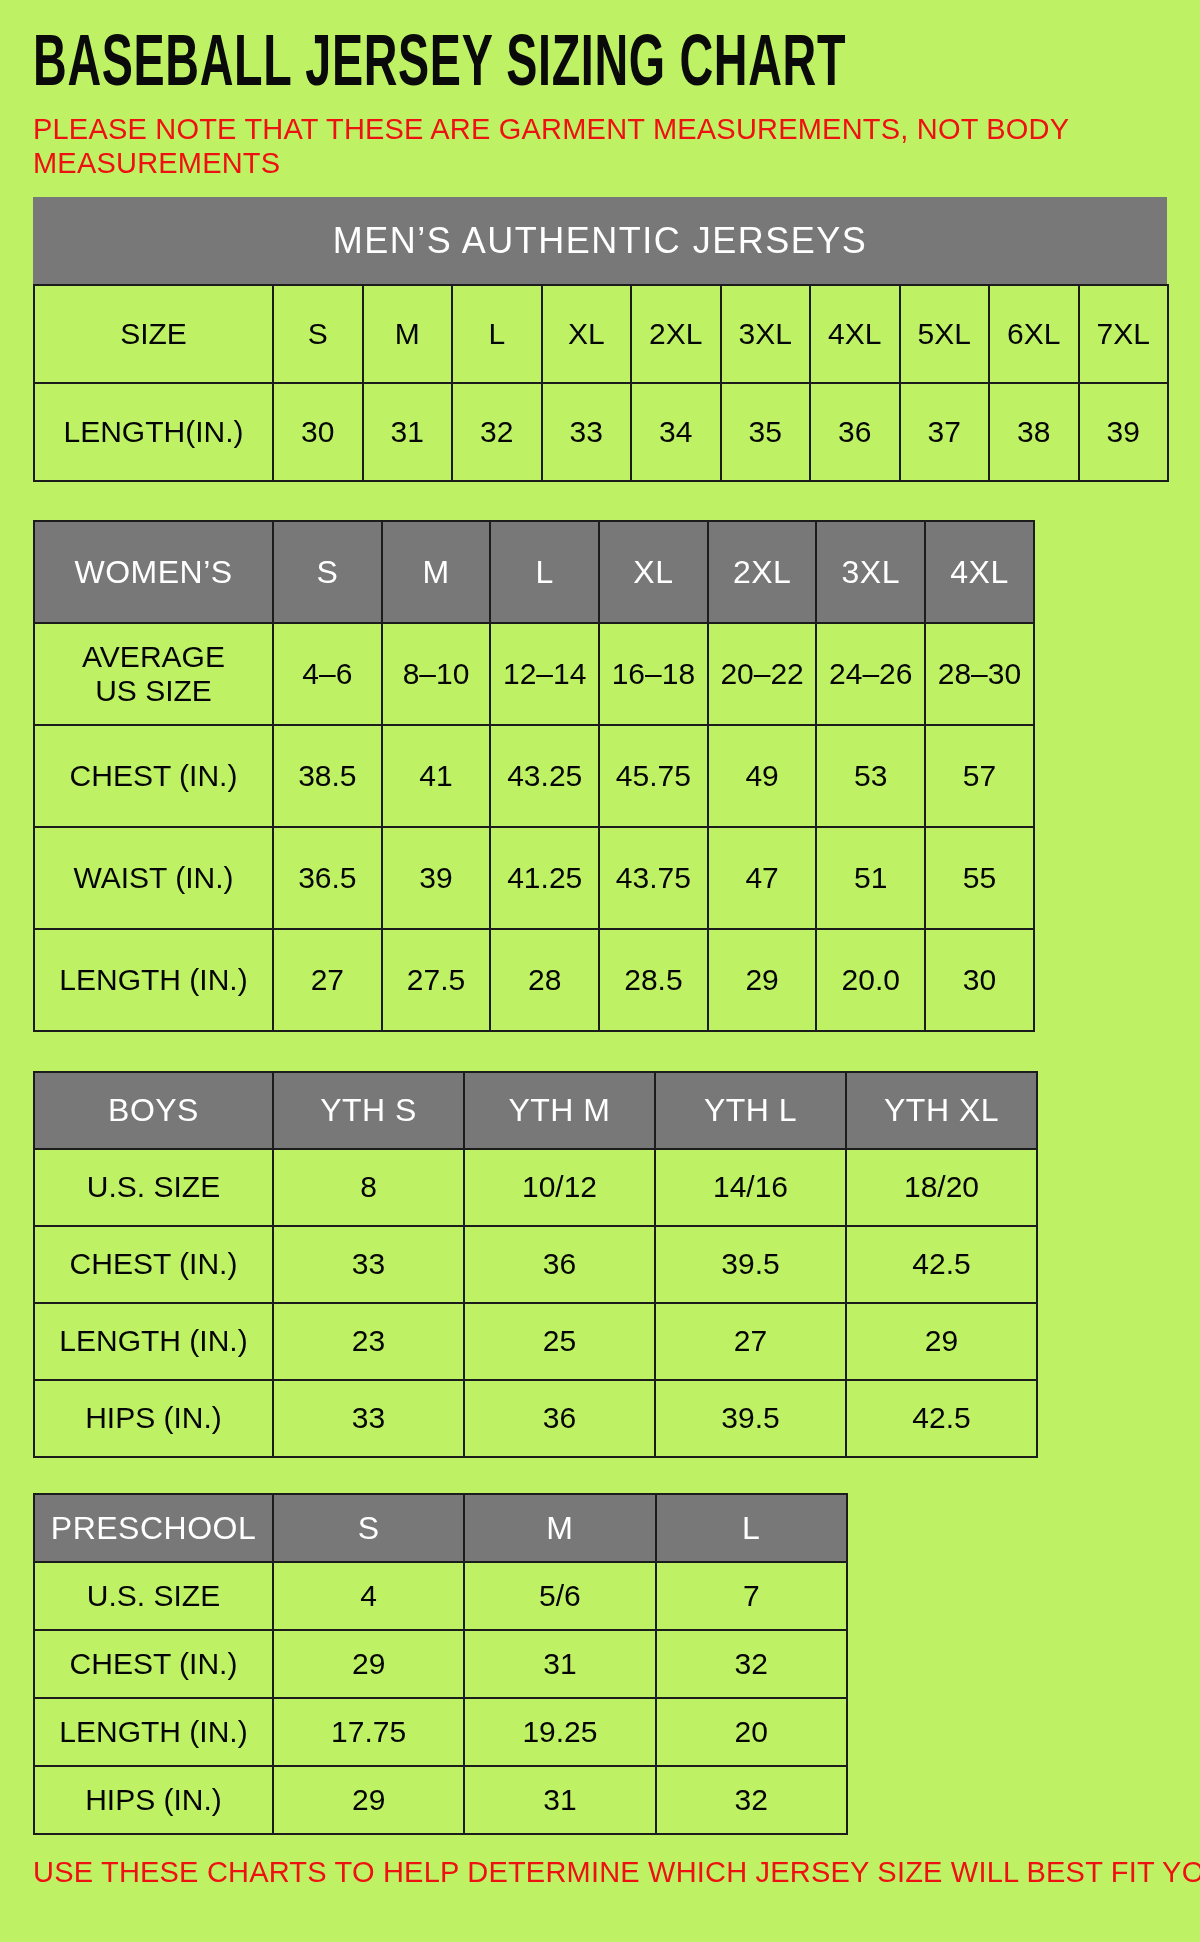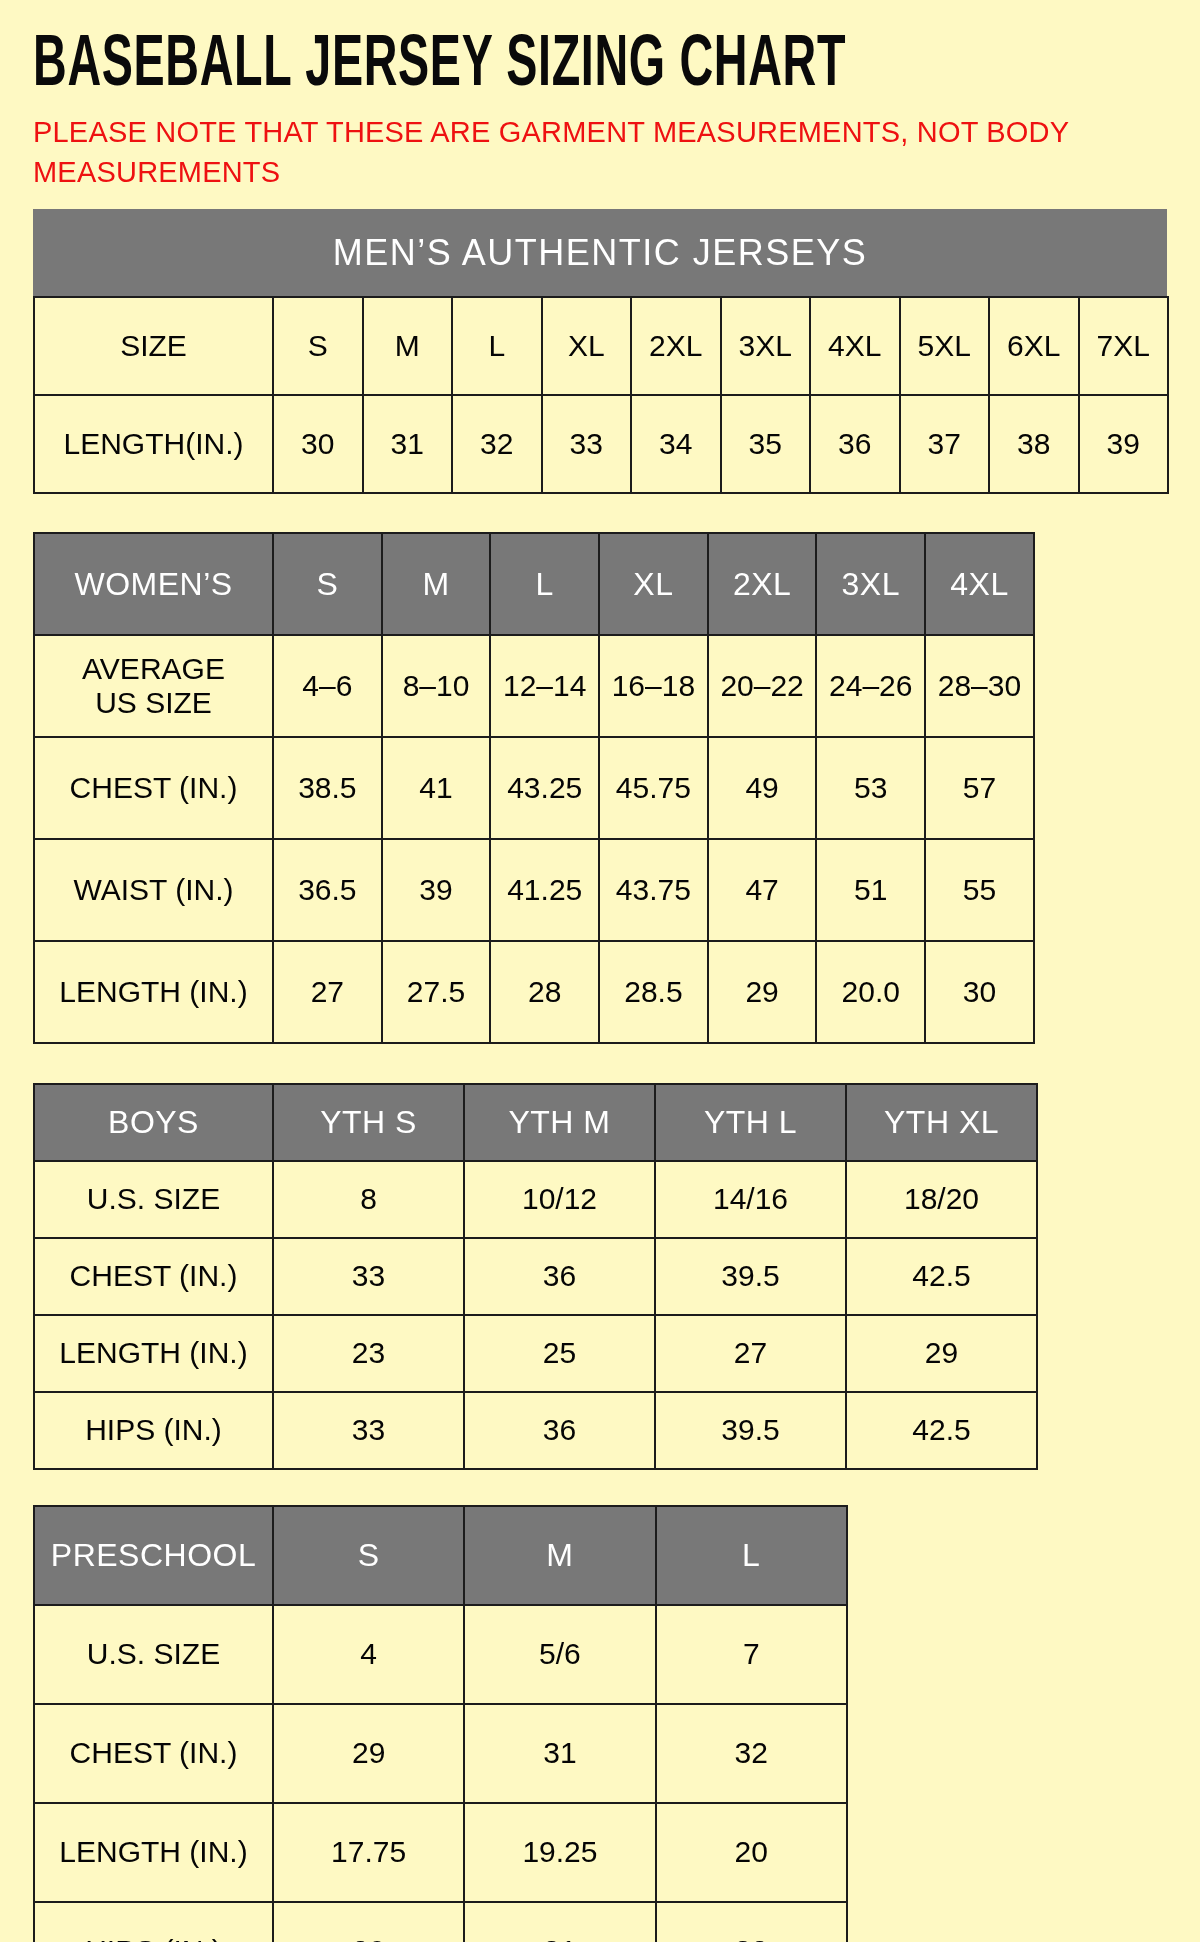--- a/index.html
+++ b/index.html
@@ -3,32 +3,32 @@
 <meta charset="utf-8">
 <style>
   :root{
     --red:#ee1111;
     --gray:#787878;
     --border:#1c1c1c;
   }
   *{box-sizing:border-box;}
   html,body{margin:0;padding:0;background:#fff;}
   .page{
-    width:1200px;height:1942px;background:#fef9c3;overflow:hidden;
+    width:1200px;height:1942px;background:#bef264;overflow:hidden;
     font-family:"Liberation Sans","DejaVu Sans",sans-serif;color:#000;
   }
   .content{padding-left:33px;}
   .title{margin-top:22px;height:80px;}
   .title-text{
     display:inline-block;font-size:73px;font-weight:bold;line-height:1.05;
     letter-spacing:1px;white-space:nowrap;color:#0a0a0a;
     transform:scaleX(0.64);transform-origin:left center;
   }
   .note{
-    margin-top:10px;font-size:29px;line-height:40px;color:var(--red);
+    margin-top:10px;font-size:29px;line-height:34px;color:var(--red);
     white-space:pre-line;letter-spacing:0.2px;
   }
   .banner{
     margin-top:17px;width:1134px;height:87px;background:var(--gray);
     display:flex;align-items:center;justify-content:center;
     color:#fff;font-size:36px;letter-spacing:1.5px;
   }
   table.tbl{
     border-collapse:collapse;table-layout:fixed;
   }
@@ -40,21 +40,21 @@
   table.tbl th{
     background:var(--gray);color:#ffffff;font-size:32px;letter-spacing:0.5px;
   }
   table.mens{width:1134px;}
   table.mens tr{height:98px;}
   table.womens{width:1000px;margin-top:38px;}
   table.womens tr{height:102px;}
   table.boys{width:1003px;margin-top:39px;}
   table.boys tr{height:77px;}
   table.preschool{width:813px;margin-top:35px;}
-  table.preschool tr{height:99px;margin-top:38px;}
+  table.preschool tr{height:68px;margin-top:38px;}
   col.c-label{width:239px;}
   col.c-mens{width:89.5px;}
   col.c-wom{width:108.7px;}
   col.c-boys{width:191px;}
   col.c-pre{width:191.3px;}
   .footer{
     margin-top:21px;font-size:29px;color:var(--red);letter-spacing:0.2px;
     white-space:nowrap;
   }
 </style>

